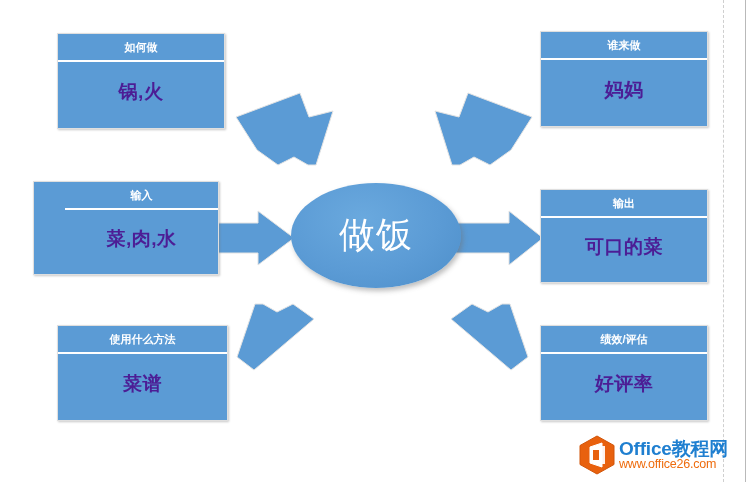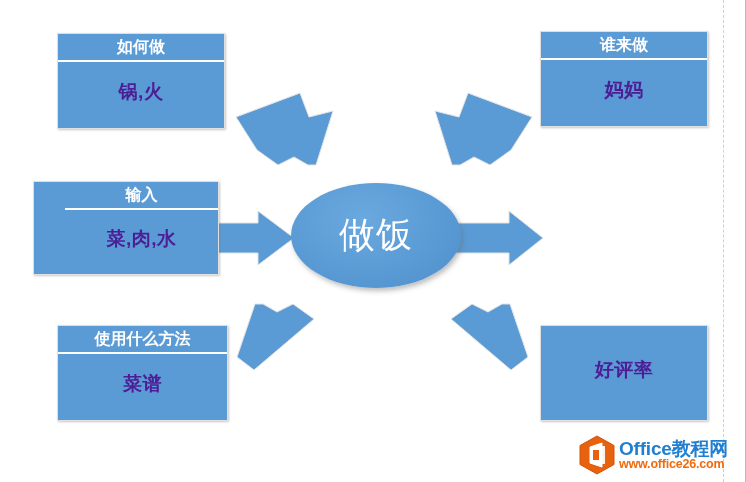--- a/index.html
+++ b/index.html
@@ -45,21 +45,21 @@
     box-shadow: 1px 1px 2px rgba(120,120,120,0.40);
     display: flex;
     flex-direction: column;
   }
   .node-header {
     flex: 0 0 26px;
     display: flex;
     align-items: center;
     justify-content: center;
     color: #ffffff;
-    font-size: 16px;
+    font-size: 11px;
     font-weight: bold;
     border-bottom: 2px solid #ffffff;
     line-height: 1;
   }
   .node-body {
     flex: 1 1 auto;
     display: flex;
     align-items: center;
     justify-content: center;
     color: #4c1d95;
@@ -130,21 +130,21 @@
   }
   .wm-title {
     color: #1f7fd0;
     font-size: 19px;
     font-weight: bold;
     letter-spacing: -0.2px;
   }
   .wm-url {
     color: #ee6c0e;
     font-size: 12.5px;
-    font-weight: bold;
+    font-weight: normal;
     letter-spacing: -0.2px;
   }
 </style>
 </head>
 <body>
 
 <div id="canvas">
 
   <div class="guide-line"></div>
   <div class="page-edge"></div>
@@ -205,27 +205,32 @@
   <div class="node" id="node-who">
     <div class="node-header">谁来做</div>
     <div class="node-body">妈妈</div>
   </div>
 
   <div class="node" id="node-input">
     <div class="node-header">输入</div>
     <div class="node-body">菜,肉,水</div>
   </div>
 
+  <div class="node" id="node-output">
+    <div class="node-header">输出</div>
+    <div class="node-body">可口的菜</div>
+  </div>
 
   <div class="node" id="node-method">
     <div class="node-header">使用什么方法</div>
     <div class="node-body">菜谱</div>
   </div>
 
   <div class="node" id="node-kpi">
+    <div class="node-header">绩效/评估</div>
     <div class="node-body">好评率</div>
   </div>
 
   <div id="center-ellipse">
     <span>做饭</span>
   </div>
 
   <div id="watermark">
     <div id="watermark-logo">
       <svg width="38" height="40" viewBox="0 0 38 40" aria-hidden="true">

